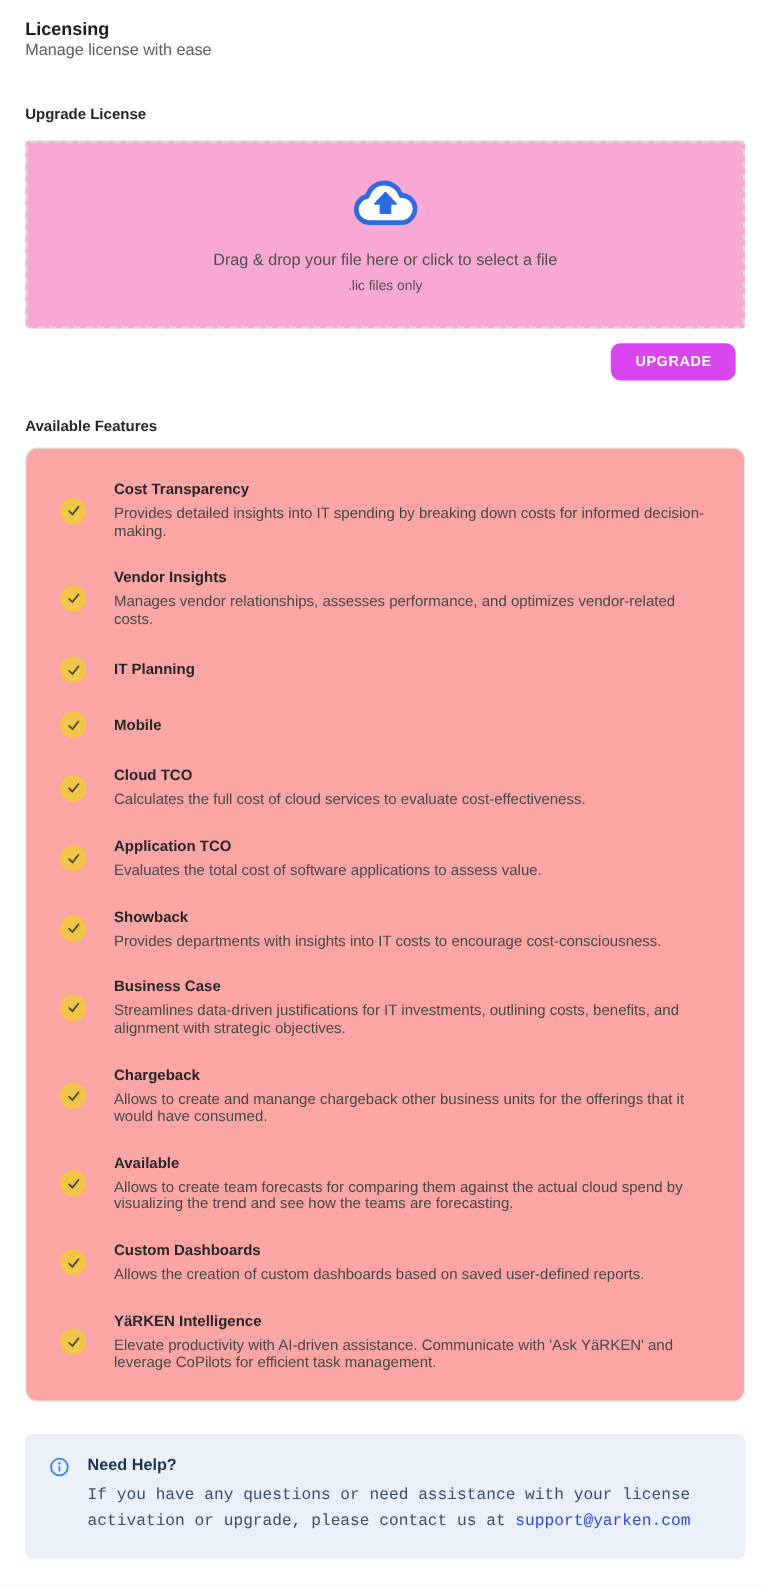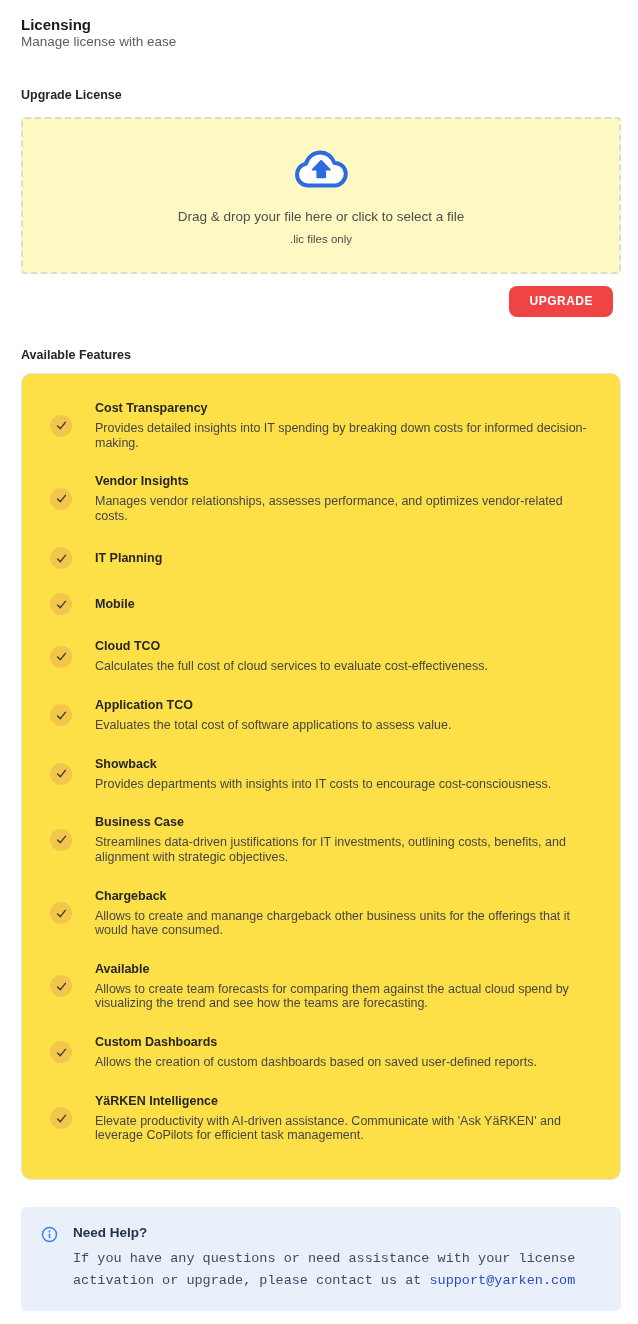--- a/index.html
+++ b/index.html
@@ -24,52 +24,52 @@
   .dropzone {
     margin-top: 15px;
     height: 157px;
     border: 2px dashed #dbdbdb;
     border-radius: 4px;
     display: flex;
     flex-direction: column;
     align-items: center;
     justify-content: center;
     cursor: pointer;
-    background: #fef9c3;
+    background: #f9a8d4;
   }
   .dropzone .cloud { width: 58px; height: 46px; margin-top: 2px; }
   .dz-primary { font-size: 13.5px; color: #4d4d4d; margin-top: 17px; line-height: 1.2; }
   .dz-secondary { font-size: 11.5px; color: #4d4d4d; margin-top: 8px; line-height: 1.2; }
 
   .button-row { display: flex; justify-content: flex-end; margin-top: 12px; padding-right: 8px; }
   .upgrade-btn {
     border: none;
-    background: #ef4444;
+    background: #d946ef;
     color: #ffffff;
     font-family: "Liberation Sans", sans-serif;
     font-size: 12px;
     font-weight: 700;
     letter-spacing: 0.5px;
     padding: 0 20px;
     height: 31px;
     border-radius: 8px;
     cursor: pointer;
   }
 
   
   .features-heading { margin-top: 31px; }
   .features-card {
     margin-top: 11px;
     border: 1px solid #e4e4e7;
     border-radius: 10px;
-    padding: 27px 30px 36px 28px;
+    padding: 27px 30px 24px 28px;
     display: flex;
     flex-direction: column;
     gap: 24px;
-    background: #fde047;
+    background: #fca5a5;
   }
   .feature-item { display: flex; align-items: center; gap: 23px; }
   .check-badge {
     flex: 0 0 auto;
     width: 22px; height: 22px;
     border-radius: 50%;
     background: #f1c64b;
     display: flex; align-items: center; justify-content: center;
   }
   .check-badge svg { width: 13px; height: 13px; }

